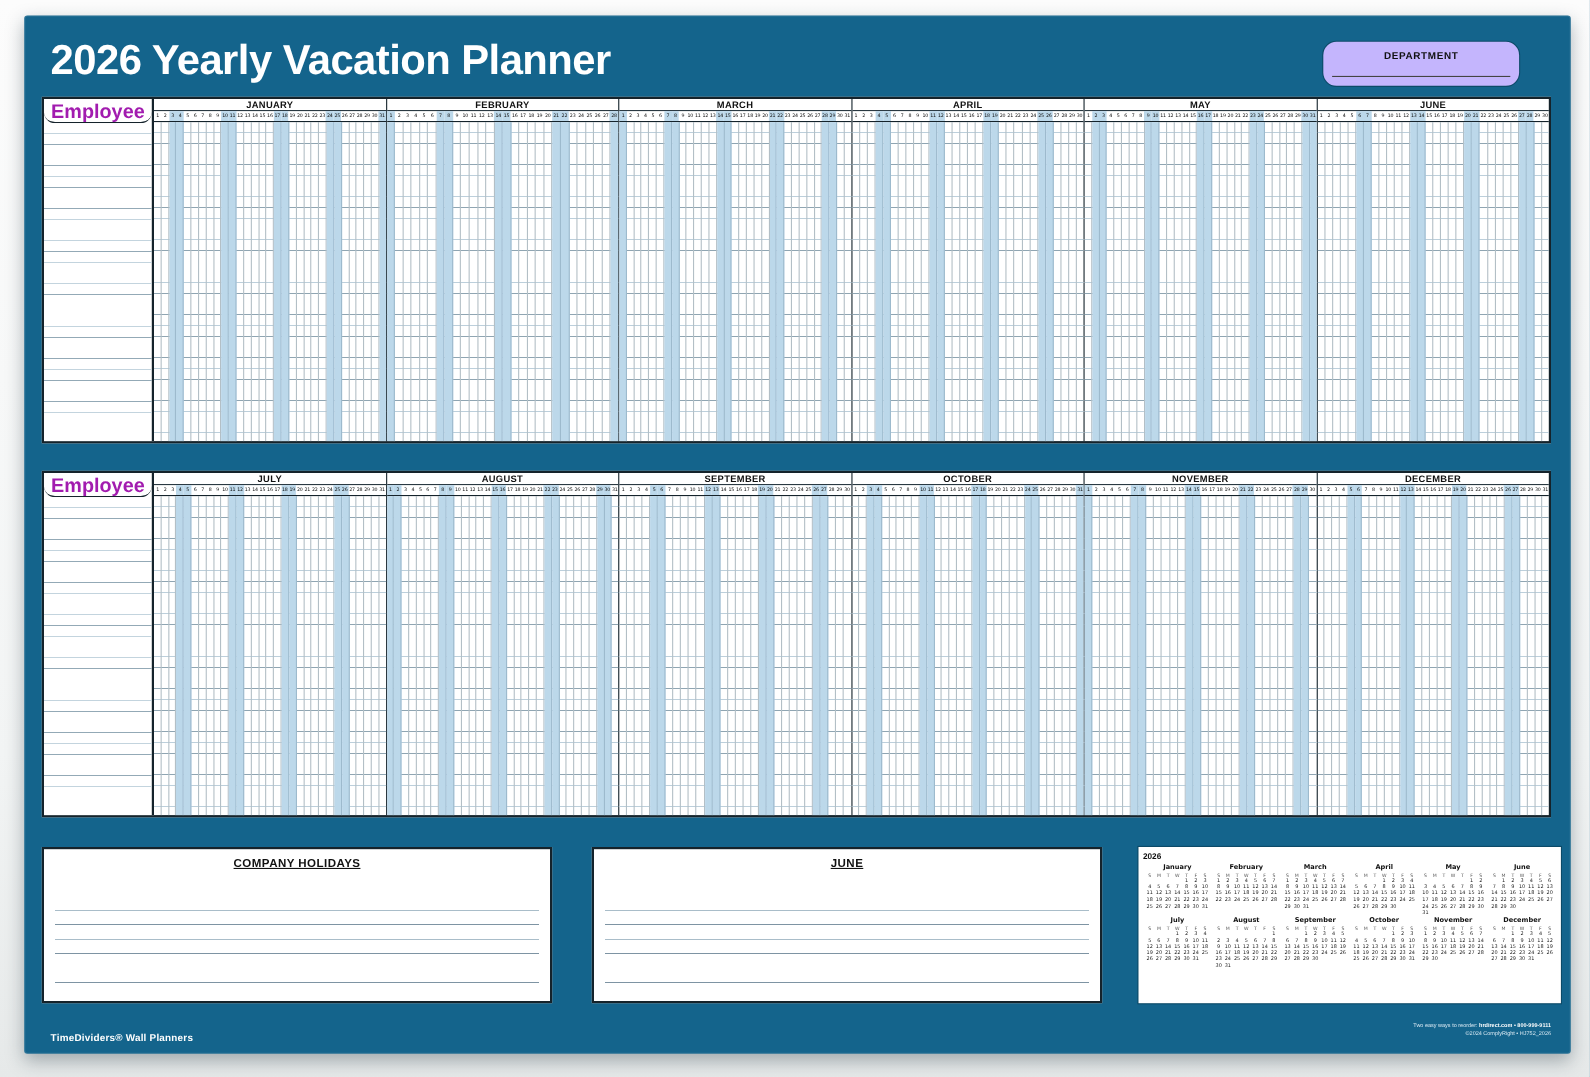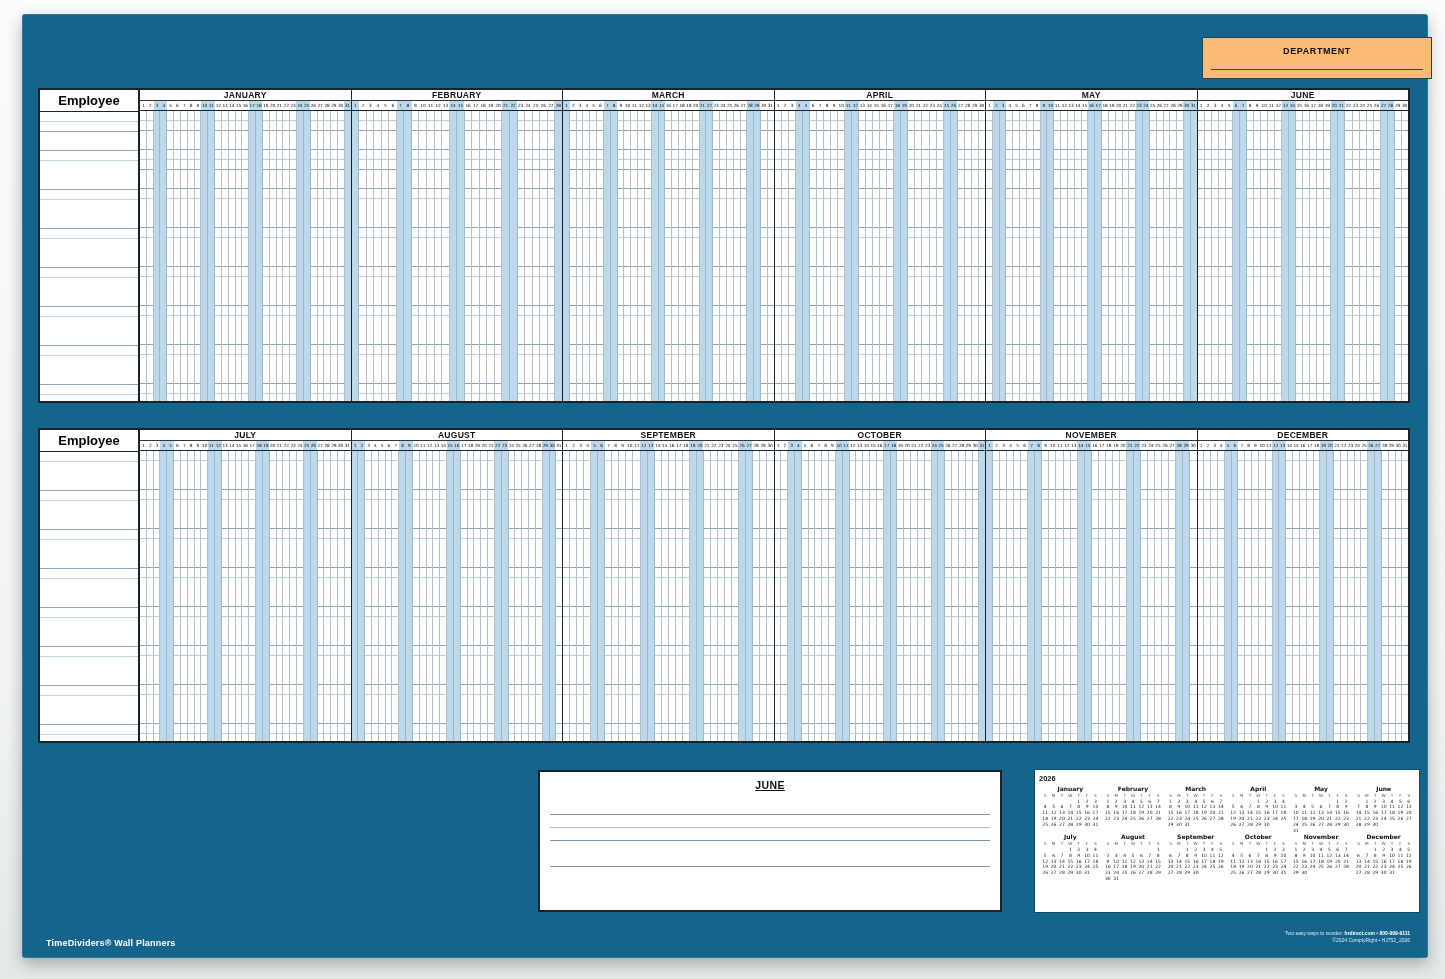--- a/index.html
+++ b/index.html
@@ -7,32 +7,32 @@
     background:linear-gradient(180deg,#fcfcfc 0%,#f2f4f4 70%,#e6e9e9 100%);}
   *{box-sizing:border-box;}
 
   .planner{position:absolute;left:22px;top:14px;width:1406px;height:944px;
     background:#14648C;border-radius:3px;
     box-shadow:0 6px 16px rgba(30,50,60,.35), inset 0 0 0 1px rgba(255,255,255,.12);}
 
   .title{position:absolute;left:24px;top:20px;color:#fff;font-size:38px;font-weight:bold;
     letter-spacing:-.5px;white-space:nowrap;}
 
-  .dept-box{position:absolute;left:1181px;top:24px;width:228px;height:40px;background:#fdba74;
-    box-shadow:0 0 0 1px #0c4a68;}
+  .dept-box{position:absolute;left:1181px;top:24px;width:178px;height:40px;background:#c4b5fd;
+    box-shadow:0 0 0 1px #0c4a68;border-radius:12px;}
   .dept-label{margin-top:8px;text-align:center;font-size:9px;font-weight:bold;letter-spacing:.6px;color:#111;}
   .dept-line{position:absolute;left:8px;right:8px;bottom:8px;border-top:1.2px solid #444;}
 
   .grid{position:absolute;left:16px;width:1372px;height:315px;display:flex;
     background:#fff;border:2px solid #15232b;}
   .grid.top{top:74px;} .grid.bottom{top:414px;}
 
   .emp-col{width:100px;flex:0 0 100px;border-right:2px solid #15232b;display:flex;flex-direction:column;background:#fff;}
-  .emp-header{height:22px;line-height:22px;text-align:center;font-size:13px;font-weight:bold;color:#000000;
-    border-bottom:1.5px solid #15232b;}
+  .emp-header{height:22px;line-height:22px;text-align:center;font-size:18px;font-weight:bold;color:#a21caf;
+    border-bottom:1.5px solid #15232b;border-radius:10px;}
   .emp-body{flex:1;
     background-image:repeating-linear-gradient(to bottom,
       transparent 0px, transparent 9.1px, #c3d4de 9.1px, #c3d4de 9.7px,
       transparent 9.7px, transparent 18.9px, #93a9b6 18.9px, #93a9b6 19.5px);}
 
   .months{flex:1;display:flex;}
   .month{flex:1;display:flex;flex-direction:column;border-right:1.5px solid #15232b;min-width:0;}
   .month:last-child{border-right:none;}
   .month-name{height:11px;line-height:11px;text-align:center;font-size:8.5px;font-weight:bold;color:#111;
     border-bottom:1px solid #2a3942;letter-spacing:.3px;}
@@ -68,20 +68,21 @@
 
   .brand{position:absolute;left:24px;bottom:10px;color:#fff;font-size:9px;font-weight:bold;letter-spacing:.2px;text-align:right;}
   .reorder{position:absolute;right:18px;bottom:14px;text-align:right;color:#d9e9f3;font-size:5px;line-height:7px;}
   .reorder b{color:#fff;}
 </style>
 </head>
 <body>
 
 <div class="planner">
 
+  <div class="title">2026 Yearly Vacation Planner</div>
 
   <div class="dept-box">
     <div class="dept-label">DEPARTMENT</div>
     <div class="dept-line"></div>
   </div>
 
   <div class="grid top">
     <div class="emp-col">
       <div class="emp-header">Employee</div>
       <div class="emp-body"></div>
@@ -906,20 +907,24 @@
             <div class="day-col wk"></div>
             <div class="day-col"></div>
             <div class="day-col"></div>
             <div class="day-col"></div>
             <div class="day-col"></div>
           </div>
         </div>
       </div>
   </div>
 
+  <div class="panel holidays">
+    <div class="panel-title">COMPANY HOLIDAYS</div>
+    <div class="panel-lines"></div>
+  </div>
 
   <div class="panel notes">
     <div class="panel-title">JUNE</div>
     <div class="panel-lines"></div>
   </div>
 
   <div class="minical">
     <div class="minical-year">2026</div>
     <div class="minical-row">
         <div class="mc-month">

